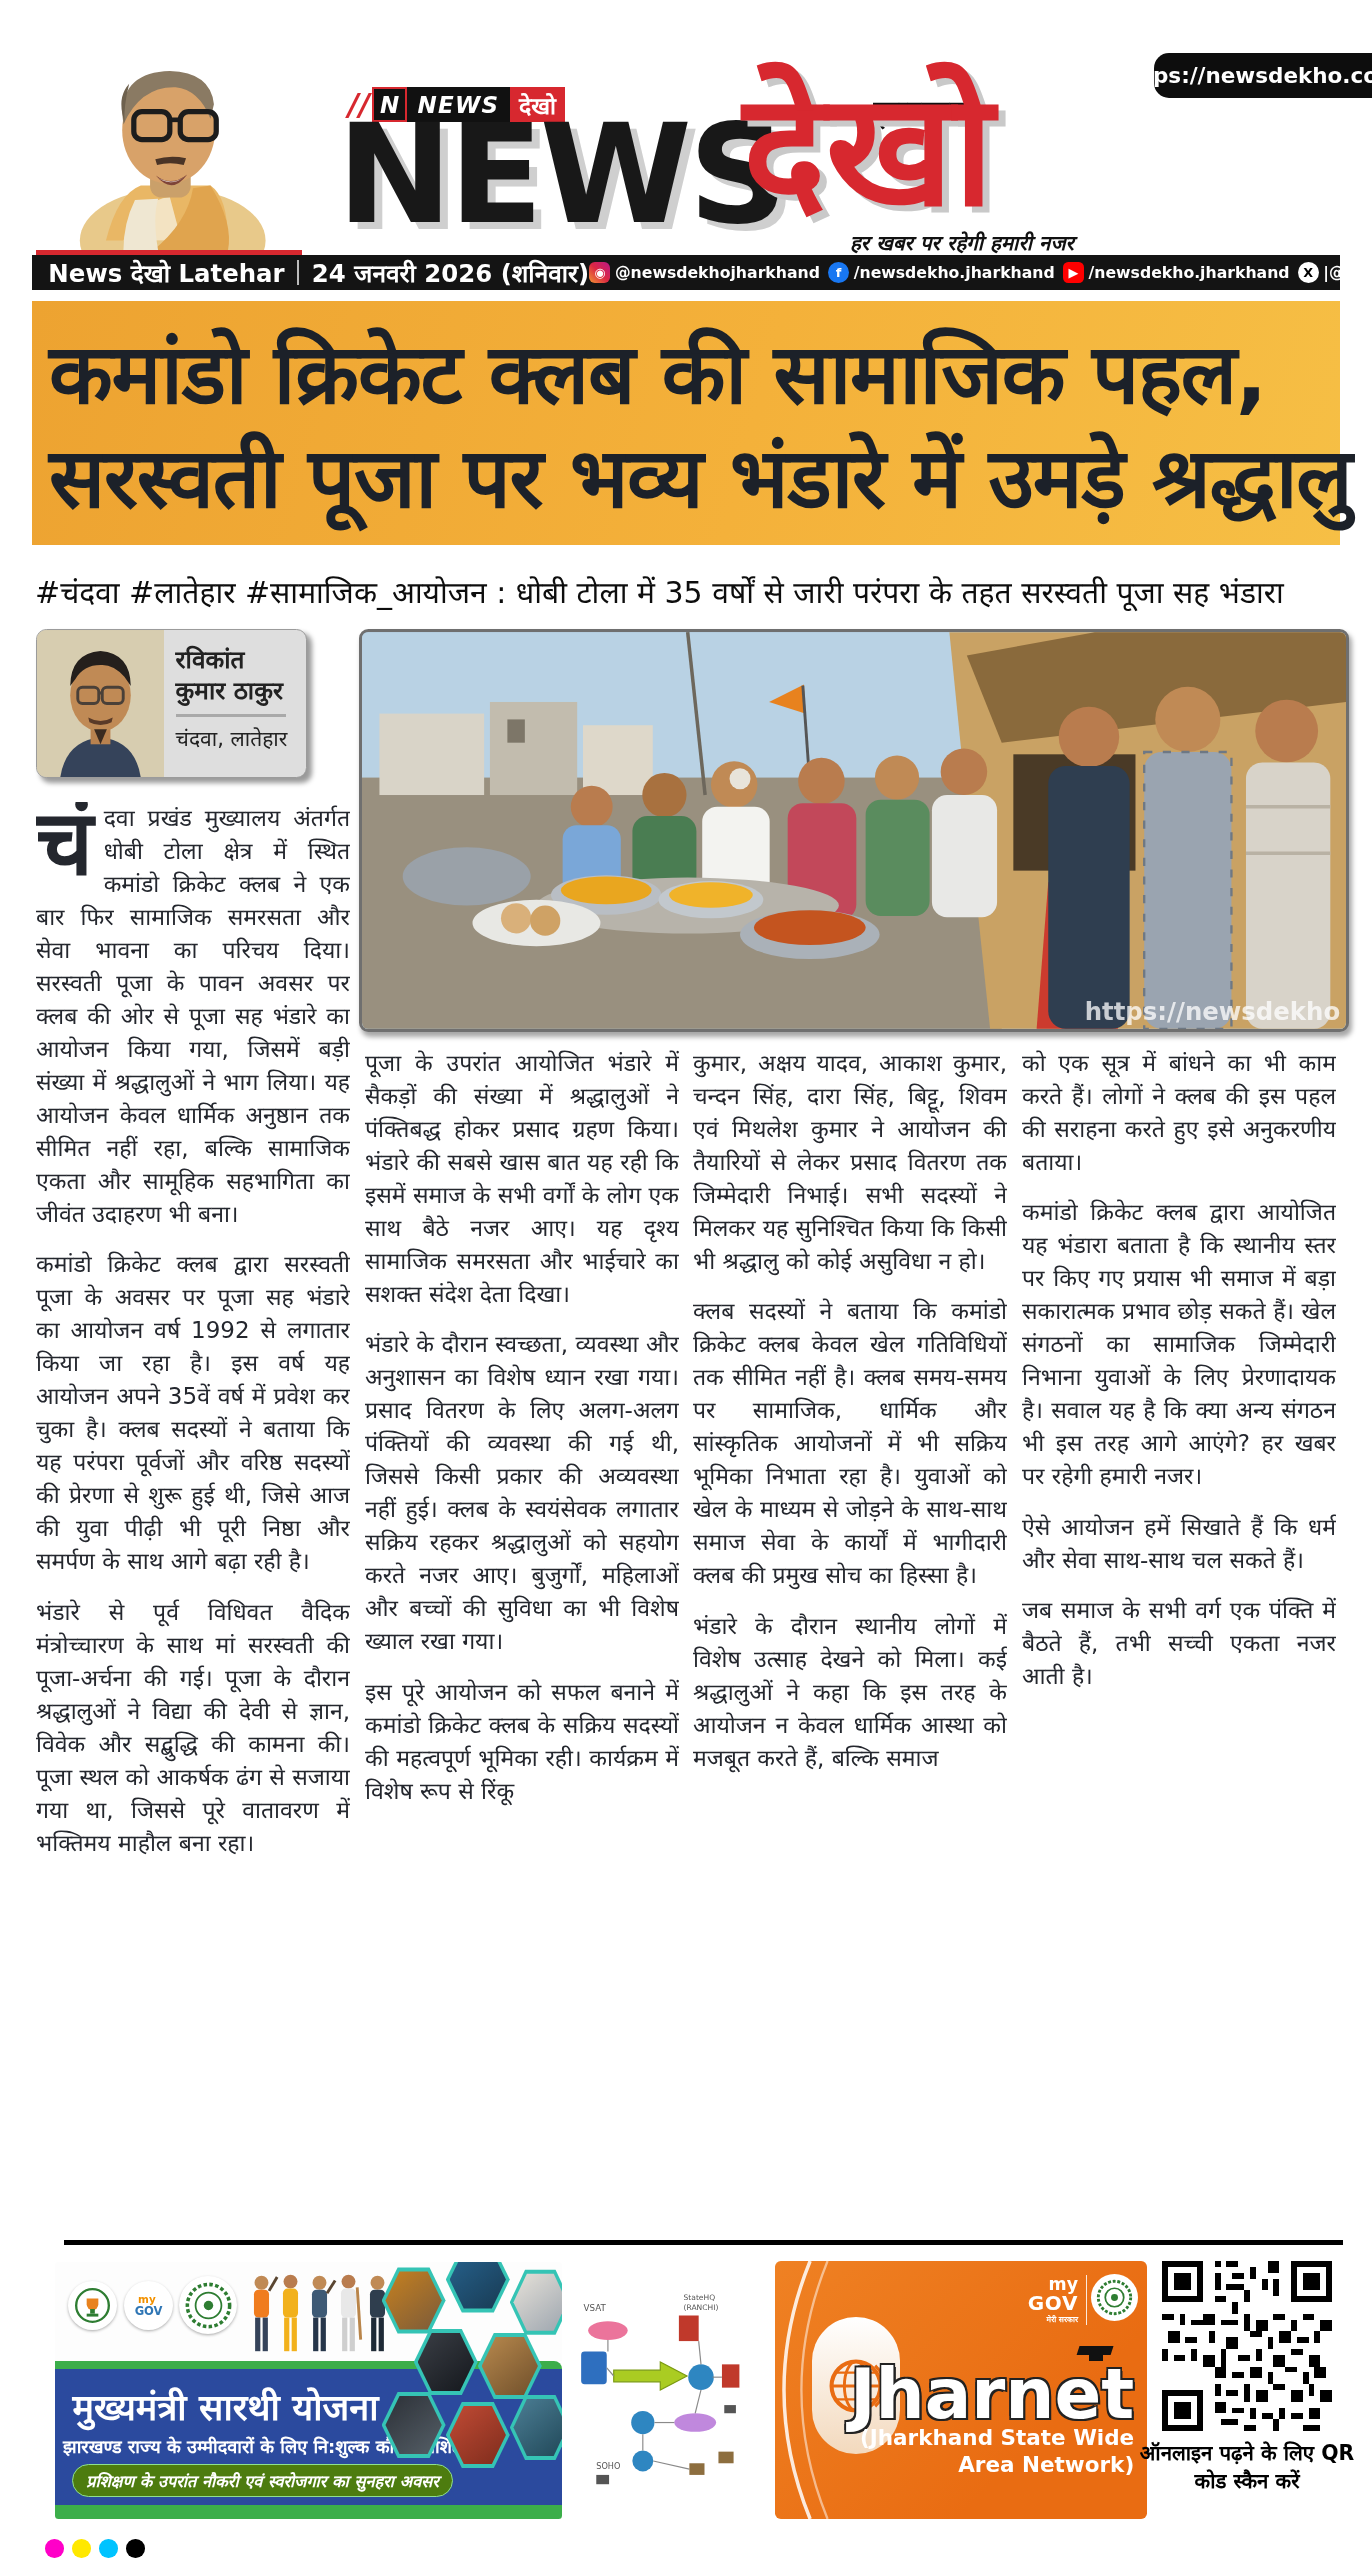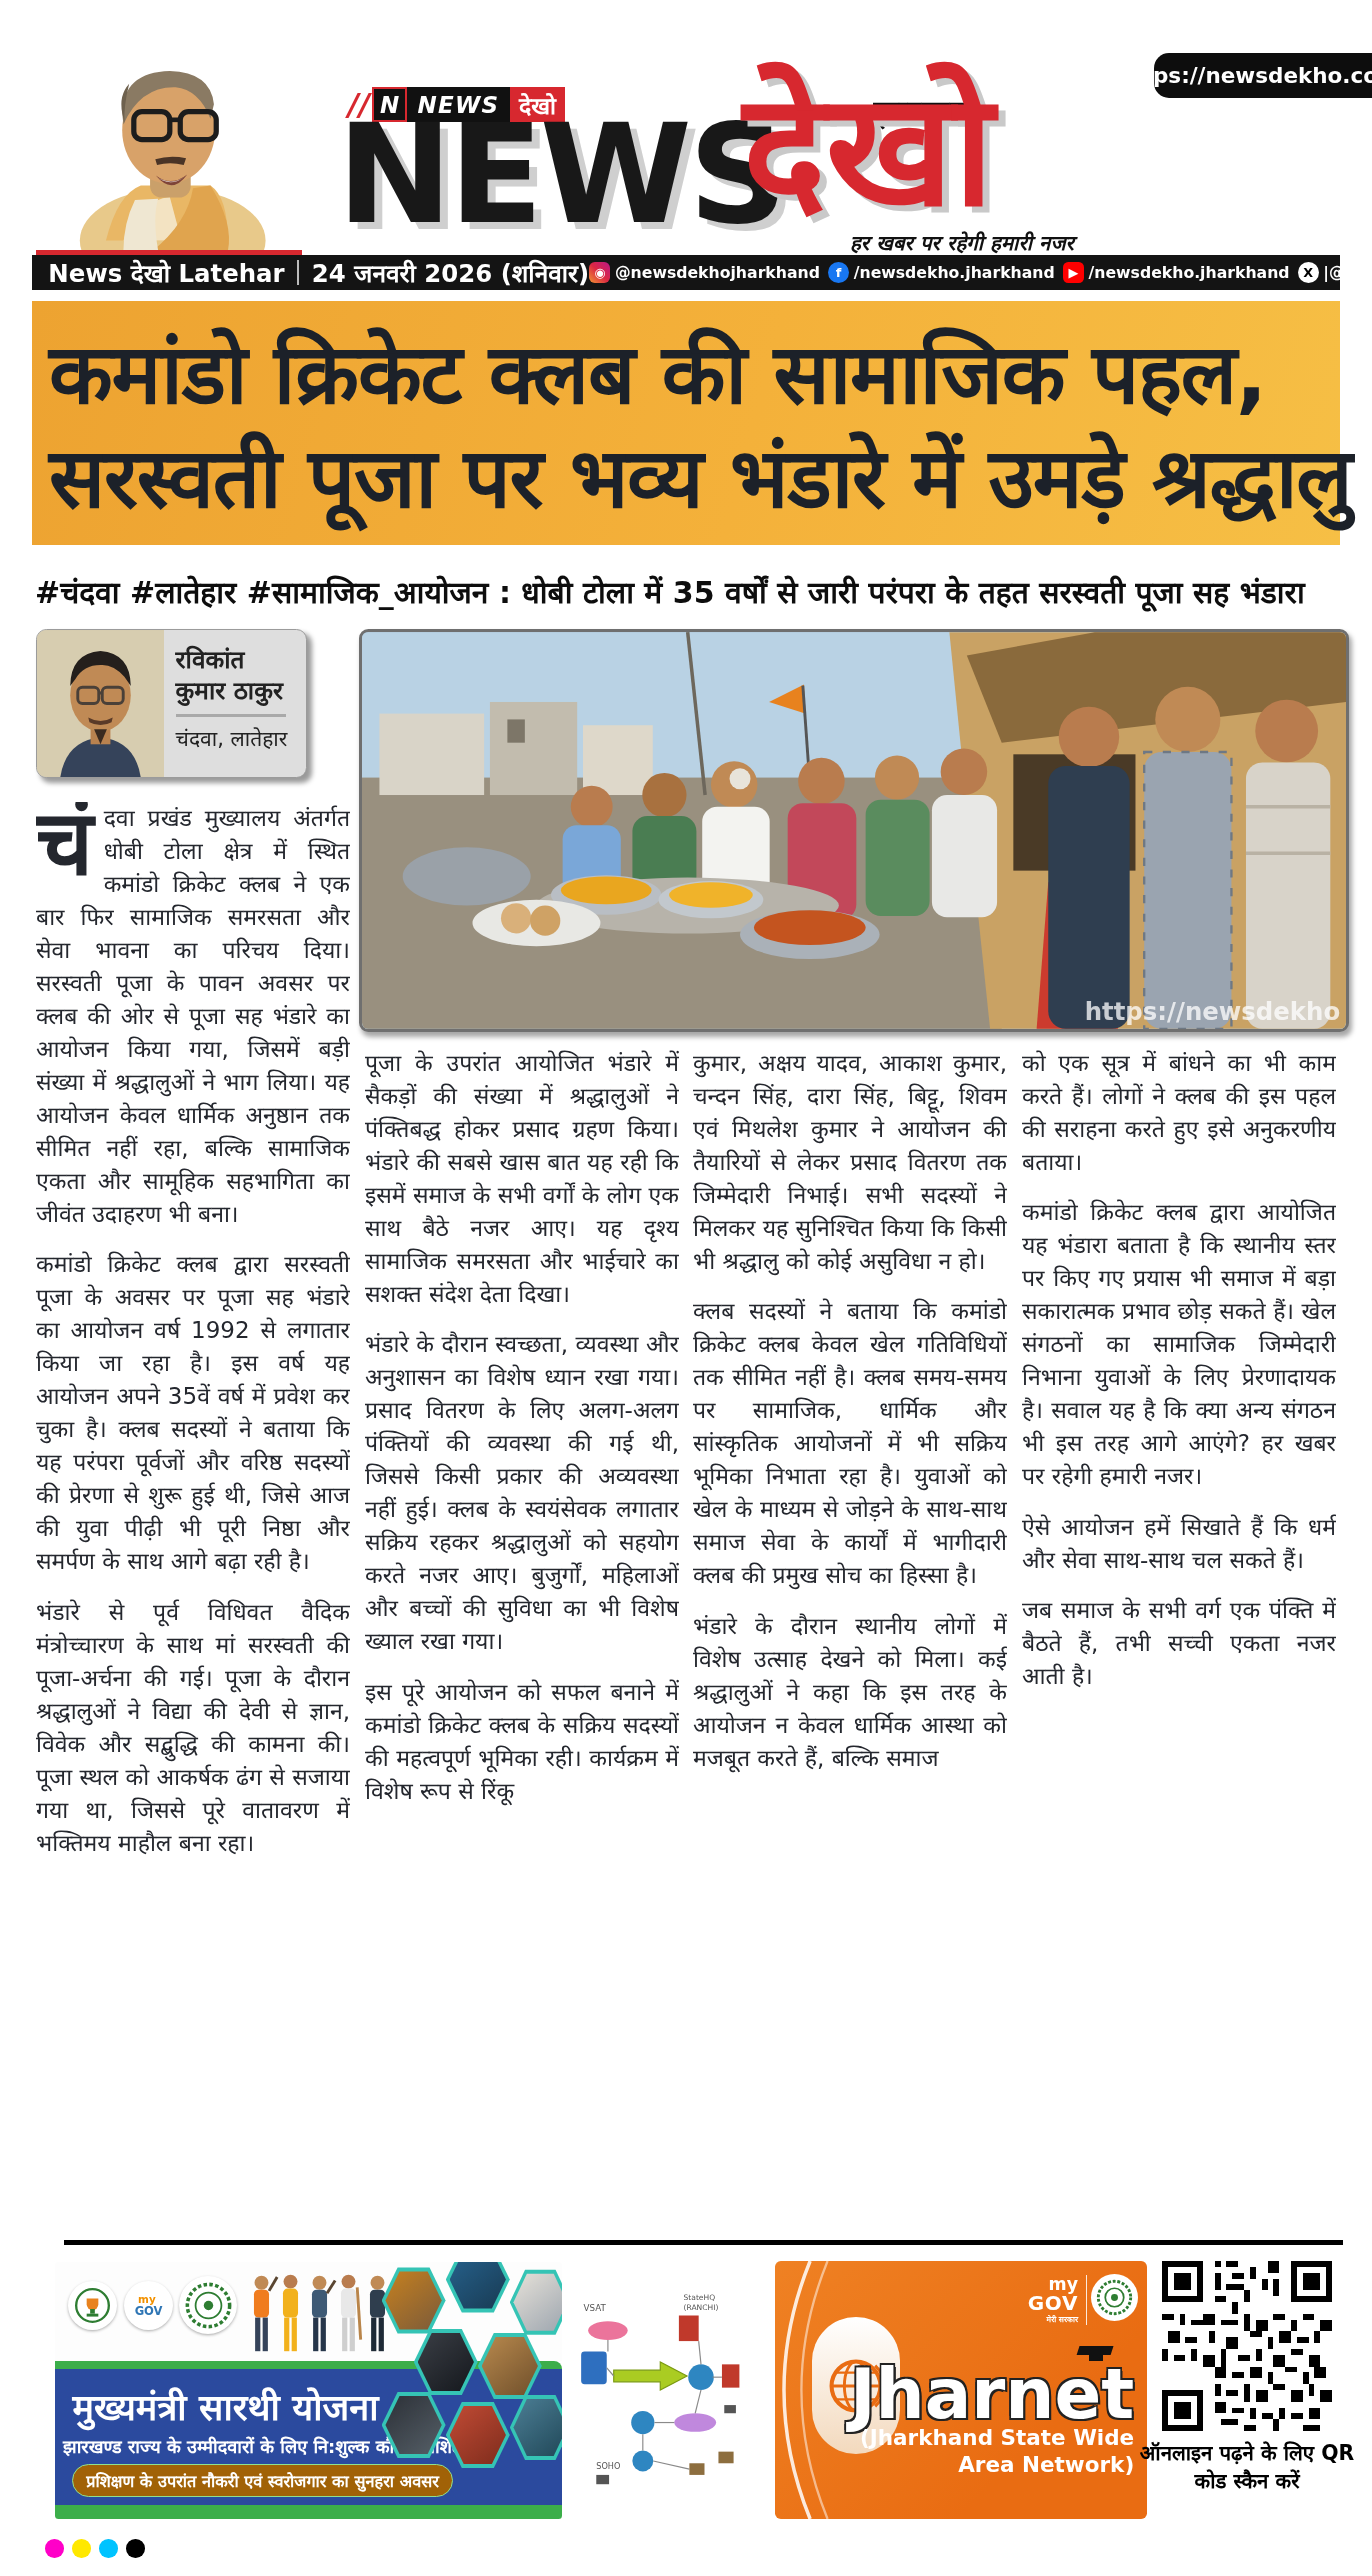--- a/index.html
+++ b/index.html
@@ -33,21 +33,21 @@
     color:#fff;font-size:12.8px;font-weight:900;flex:0 0 auto;}
   .sicon.ig{background:linear-gradient(45deg,#f09433,#dc2743,#bc1888);border-radius:5.8px;}
   .sicon.fb{background:#1877f2;border-radius:50%;}
   .sicon.yt{background:#ff0000;border-radius:5.2px;}
   .sicon.xx{background:#fff;color:#000;border-radius:50%;}
 
   
   .headline-box{left:32px;top:301px;width:1308px;height:244px;background:linear-gradient(105deg,#eda331 0%,#f4b13a 55%,#f6bf45 100%);}
   .headline-l1{left:49px;top:314px;font-size:83px;font-weight:900;color:#1c2129;letter-spacing:-1.2px;}
   .headline-l2{left:49px;top:418px;font-size:83px;font-weight:900;color:#1c2129;letter-spacing:-1.2px;}
-  .subhead{left:35px;top:571px;width:1305px;font-size:30px;font-weight:700;color:#0d0d0d;}
+  .subhead{left:35px;top:571px;width:1305px;font-size:30px;font-weight:400;color:#0d0d0d;}
 
   
   .byline-card{left:36px;top:629px;width:269px;height:147px;background:#dedede;border:1.7px solid #9b9b9b;border-radius:10.5px;
     box-shadow:4.1px 4.7px 5.8px rgba(0,0,0,.4);overflow:hidden;display:flex;}
   .byline-photo{width:127px;height:100%;flex:0 0 auto;}
   .byline-text{padding:15px 5.8px 0 11.6px;}
   .byline-name{font-size:24.4px;font-weight:800;color:#222;line-height:1.25;}
   .byline-divider{height:2.9px;background:#a9a9a9;margin:8.1px 0 7px 0;width:110px;}
   .byline-loc{font-size:21px;color:#222;}
 
@@ -64,22 +64,22 @@
   
   .bottom-rule{left:64px;top:2240px;width:1279px;height:4.7px;background:#000;}
 
   .sarathi{left:55px;top:2262px;width:507px;height:257px;background:#fff;overflow:hidden;border-radius:3.5px;}
   .sarathi-top{position:absolute;left:0;top:0;width:100%;height:99px;background:#fdfdfd;}
   .sarathi-stripe1{position:absolute;left:0;top:99px;width:100%;height:8.1px;background:#3cae4a;border-radius:0 8.1px 0 0;}
   .sarathi-blue{position:absolute;left:0;top:107px;width:100%;height:136px;background:#2b4a9e;}
   .sarathi-stripe2{position:absolute;left:0;top:243px;width:100%;height:14px;background:#3cae4a;}
   .sarathi-title{position:absolute;left:17.4px;top:120px;font-size:36px;font-weight:900;color:#fff;}
   .sarathi-sub{position:absolute;left:8.1px;top:172px;font-size:18px;font-weight:800;color:#fff;white-space:nowrap;}
-  .sarathi-pill{position:absolute;left:17.4px;top:202px;background:#a16207;border:1.7px solid #8fe08f;color:#fff;font-size:16.3px;font-weight:800;
-    padding:4.7px 12.8px;border-radius:17.4px;white-space:nowrap;}
+  .sarathi-pill{position:absolute;left:17.4px;top:202px;background:#4d7c0f;border:1.7px solid #8fe08f;color:#fff;font-size:16.3px;font-weight:800;
+    padding:4.7px 12.8px;border-radius:17.4px;white-space:nowrap;font-style:italic;}
   .logo-circle{position:absolute;width:49px;height:49px;border-radius:50%;background:#fff;box-shadow:0 1.2px 2.9px rgba(0,0,0,.3);
     display:flex;align-items:center;justify-content:center;overflow:hidden;}
   .hexwrap{position:absolute;right:-5.8px;top:0;width:192px;height:257px;}
   .hex{position:absolute;clip-path:polygon(25% 3%,75% 3%,100% 50%,75% 97%,25% 97%,0 50%);background:#35c4b5;
     display:flex;align-items:center;justify-content:center;}
   .hex>div{width:88%;height:88%;clip-path:polygon(25% 3%,75% 3%,100% 50%,75% 97%,25% 97%,0 50%);}
 
   .net-diagram{left:573px;top:2277px;width:192px;height:230px;background:#fff;}
 
   .jharnet{left:775px;top:2261px;width:372px;height:258px;border-radius:5.8px;overflow:hidden;

